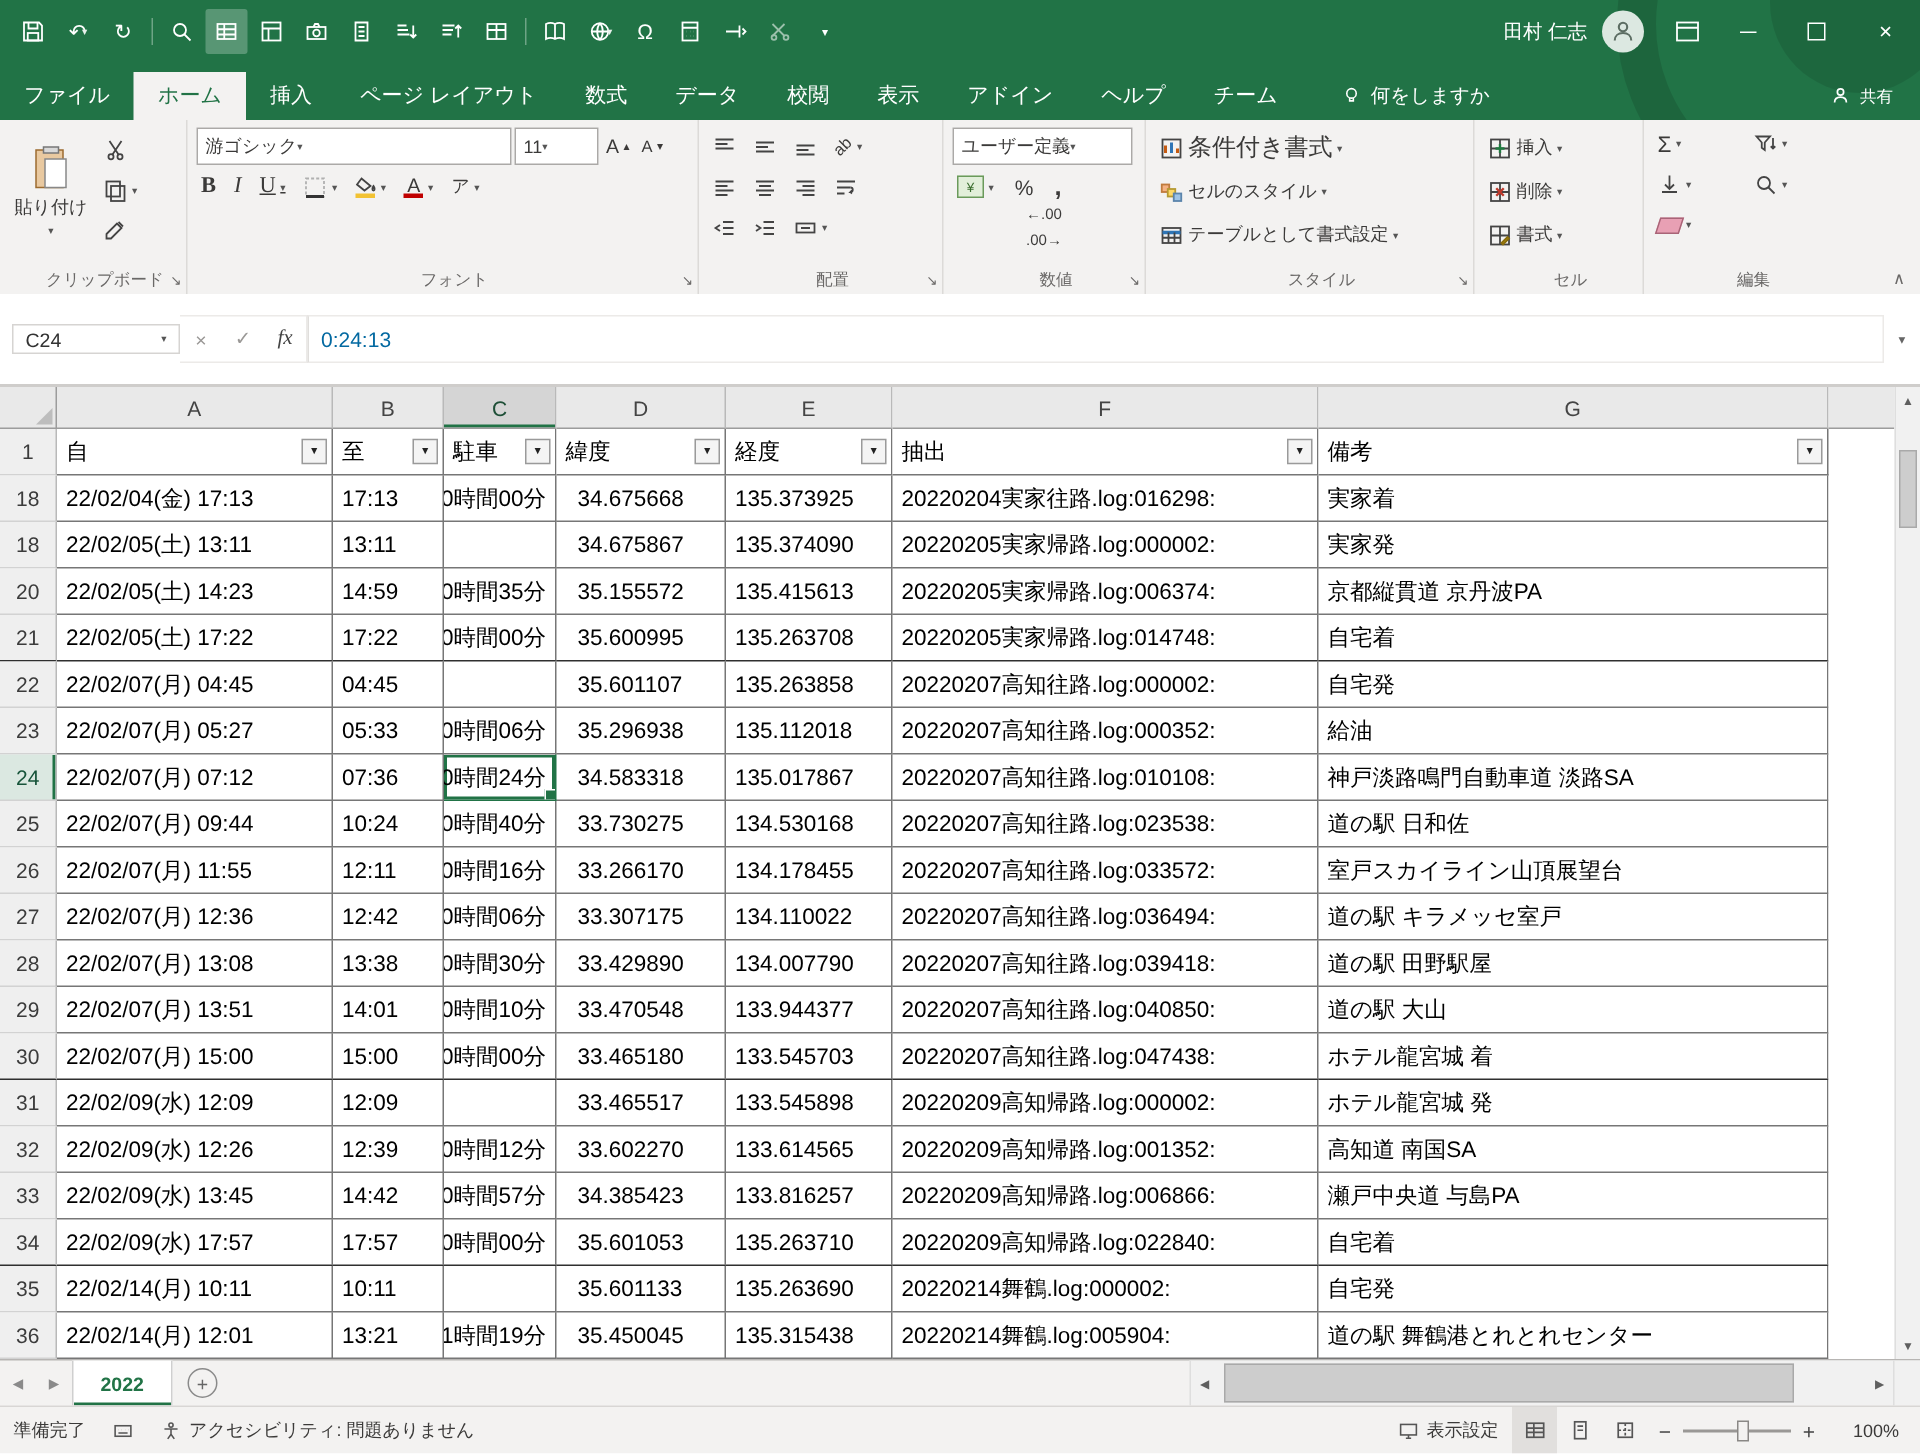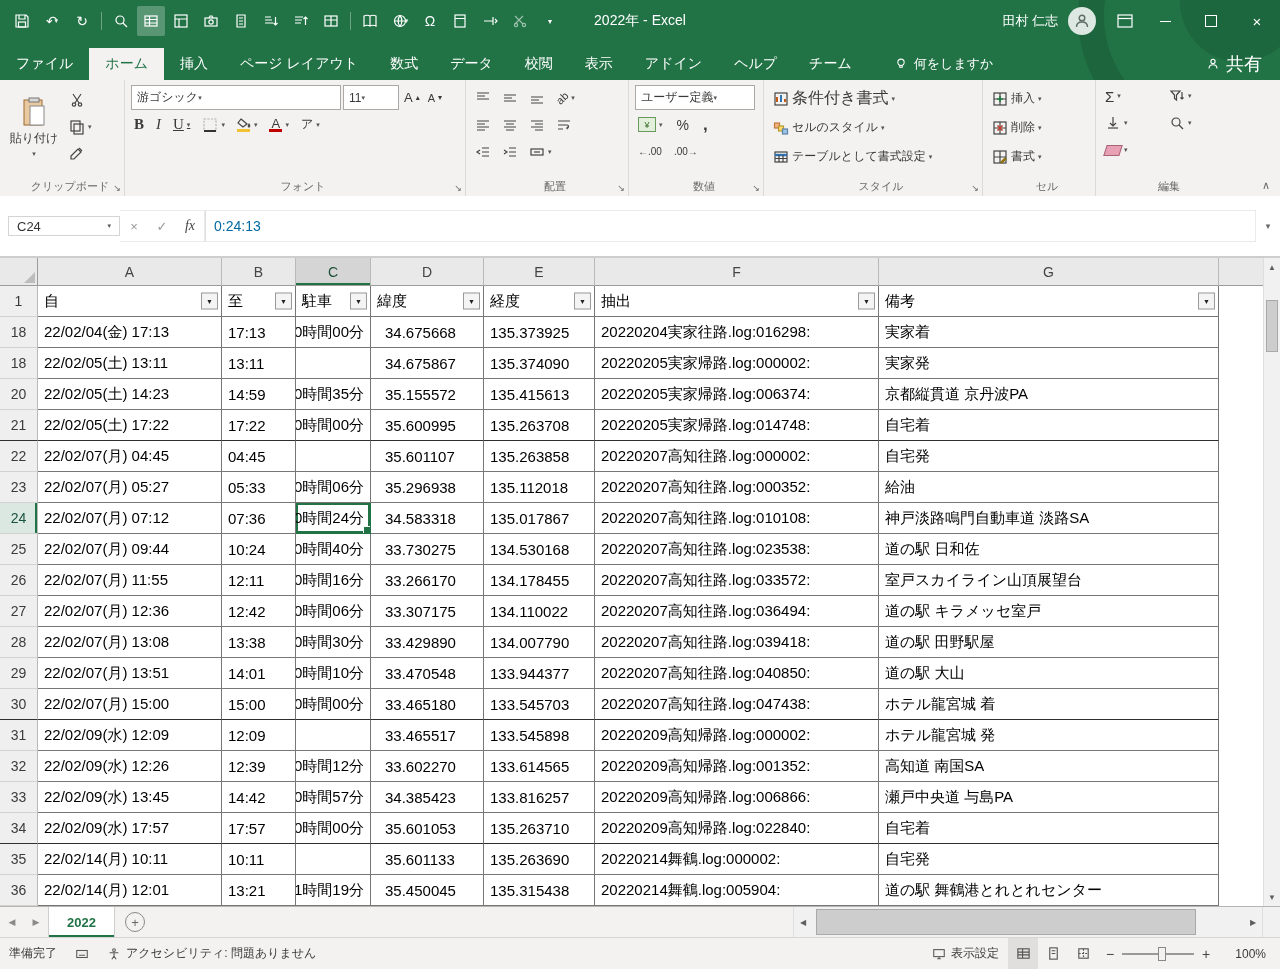--- a/index.html
+++ b/index.html
@@ -27,21 +27,21 @@
   .panelbtn svg{width:16px;height:14px;stroke:#fff;fill:none;stroke-width:1.2;}
   .winbtn{width:46px;height:42px;display:flex;align-items:center;justify-content:center;color:#fff;font-size:15px;}
   .minbar{width:11px;height:1px;background:#fff;}
   .maxrect{width:10px;height:10px;border:1px solid #fff;}
 
   .tabsrow{position:relative;z-index:1;height:38px;display:flex;align-items:flex-end;color:#fff;}
   .rtab{padding:0 16px;height:32px;display:flex;align-items:center;font-size:14px;}
   .rtab.active{background:#f3f2f1;color:#217346;}
   .tellme{display:flex;align-items:center;gap:6px;margin-left:26px;height:32px;font-size:13px;color:#fff;}
   .tellme svg{width:14px;height:14px;stroke:#fff;fill:none;stroke-width:1.2;}
-  .share{margin-left:auto;display:flex;align-items:center;gap:6px;padding-right:18px;height:32px;font-size:18px;}
+  .share{margin-left:auto;display:flex;align-items:center;gap:6px;padding-right:18px;height:32px;font-size:11px;}
   .share svg{width:14px;height:14px;stroke:#fff;fill:none;stroke-width:1.3;}
 
   
   .ribbon{position:absolute;top:80px;left:0;right:0;height:116px;background:#f3f2f1;border-bottom:1px solid #d0cecc;display:flex;color:#3b3a39;}
   .group{position:relative;display:flex;flex-direction:column;padding:4px 6px 18px 6px;border-right:1px solid #dcdad8;}
   .glabel{position:absolute;bottom:2px;left:0;right:12px;text-align:center;font-size:11px;color:#6a6867;white-space:nowrap;padding-left:28px;}
   .glaunch{position:absolute;bottom:3px;right:3px;font-size:9px;color:#6a6867;}
   .sbtn{display:inline-flex;align-items:center;gap:3px;height:24px;padding:0 3px;font-size:13px;border-radius:2px;white-space:nowrap;}
   .arr{font-size:7px;color:#555;}
   .combo{display:flex;align-items:center;background:#fff;border:1px solid #aba9a7;height:23px;padding:0 5px;font-size:12px;}
@@ -218,21 +218,20 @@
             <svg viewBox="0 0 16 16" opacity="0.55">
               <path d="M3 3l8 8M11 3l-8 8"></path>
               <circle cx="4" cy="12" r="1.6"></circle>
               <circle cx="12" cy="12" r="1.6"></circle>
             </svg>
           </span>
         <span class="qicon">
             <span style="font-size:8px;">▾</span>
           </span>
       </div>
-      <div class="title">2022年 - Excel</div>
       <div class="tb-right">
         <span class="username">田村 仁志</span>
         <span class="avatar">
             <svg viewBox="0 0 18 18">
               <circle cx="9" cy="6" r="2.8"></circle>
               <path d="M3.5 15c0-3.2 2.4-5 5.5-5s5.5 1.8 5.5 5"></path>
             </svg>
           </span>
         <span class="panelbtn">
             <svg viewBox="0 0 16 14">
@@ -444,21 +443,21 @@
           </span>
       </div>
       <div class="rowline" style="gap:8px;">
         <span class="sbtn">
             <span style="width:16px;height:13px;background:#e2efda;border:1px solid #6a9a5b;display:inline-flex;align-items:center;justify-content:center;font-size:9px;color:#3a6d2e;">¥</span>
             <span class="arr">▾</span>
           </span>
         <span class="sbtn" style="font-size:14px;">%</span>
         <span class="sbtn" style="font-size:17px;font-weight:bold;">,</span>
       </div>
-      <div class="rowline" style="gap:6px;">
+      <div class="rowline" style="gap:6px;flex-direction:column;">
         <span class="sbtn" style="font-size:10px;">←.00</span>
         <span class="sbtn" style="font-size:10px;">.00→</span>
       </div>
       <span class="glabel">数値</span>
       <span class="glaunch">↘</span>
     </div>
 
     <div class="group" style="width:206px;">
       <span class="sbtn" style="height:29px;">
         <svg class="ic" viewBox="0 0 16 16">

